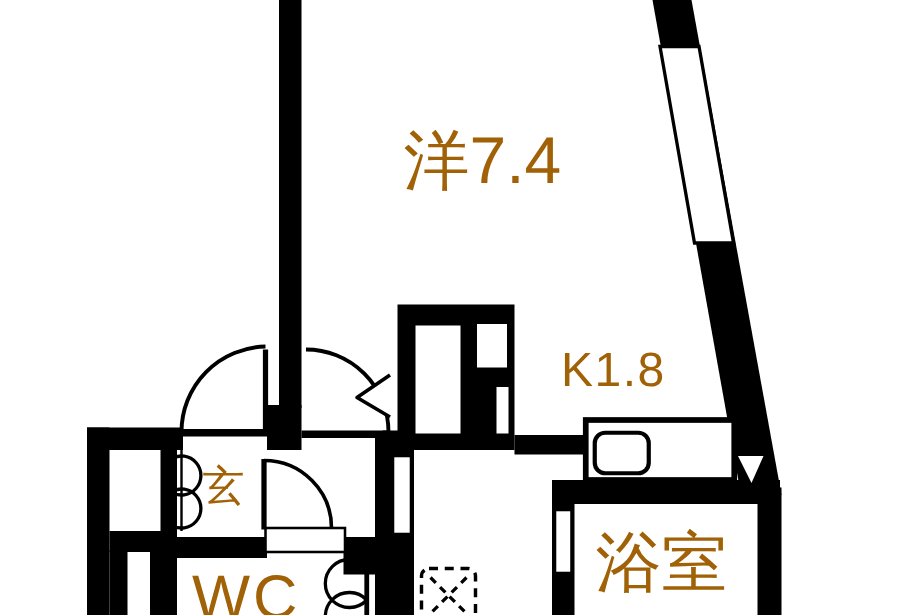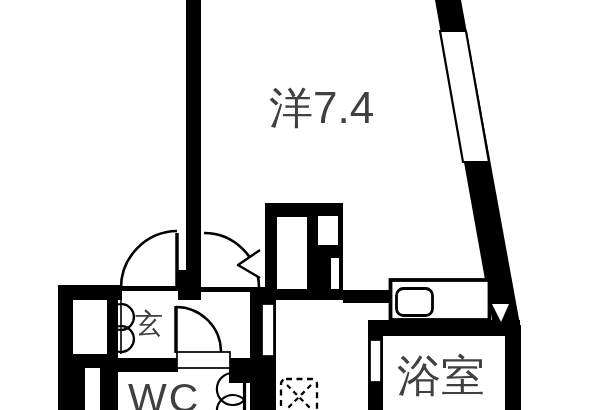--- a/index.html
+++ b/index.html
@@ -6,21 +6,21 @@
   #plan{
     position:relative;
     width:600px;height:410px;
     background:#ffffff;
     overflow:hidden;
     font-family:"Liberation Sans", sans-serif;
   }
   #plan svg{position:absolute;left:0;top:0;}
   .room-label{
     position:absolute;
-    color:#404040;
+    color:#a16207;
     line-height:1;
     white-space:nowrap;
     user-select:none;
   }
   .lbl-western {left:269px;top:86px; font-size:44px;}
   .lbl-kitchen {left:374px;top:230px;font-size:32px;letter-spacing:1px;}
   .lbl-entrance{left:135px;top:310px;font-size:28px;}
   .lbl-utility {left:290px;top:321px;font-size:37px;letter-spacing:1px;}
   .lbl-toilet  {left:128px;top:378px;font-size:41px;letter-spacing:2px;}
   .lbl-bath    {left:397px;top:354px;font-size:44px;}
@@ -97,16 +97,17 @@
       <path d="M244.5,378 A16,16 0 1 0 244.5,400 M244.5,400 A16,16 0 1 0 244.5,422" stroke-width="2.2"></path>
     </g>
 
     <g fill="none" stroke="#000000">
       <rect x="281" y="379" width="36" height="36" rx="5" stroke-width="2.3" stroke-dasharray="6 4.5"></rect>
       <path d="M287,385 L311,409 M311,385 L287,409" stroke-width="2.2" stroke-dasharray="5 4"></path>
     </g>
   </svg>
 
   <div class="room-label lbl-western">洋7.4</div>
+  <div class="room-label lbl-kitchen">K1.8</div>
   <div class="room-label lbl-entrance">玄</div>
   <div class="room-label lbl-toilet">WC</div>
   <div class="room-label lbl-bath">浴室</div>
 </div>
 
 </body></html>

